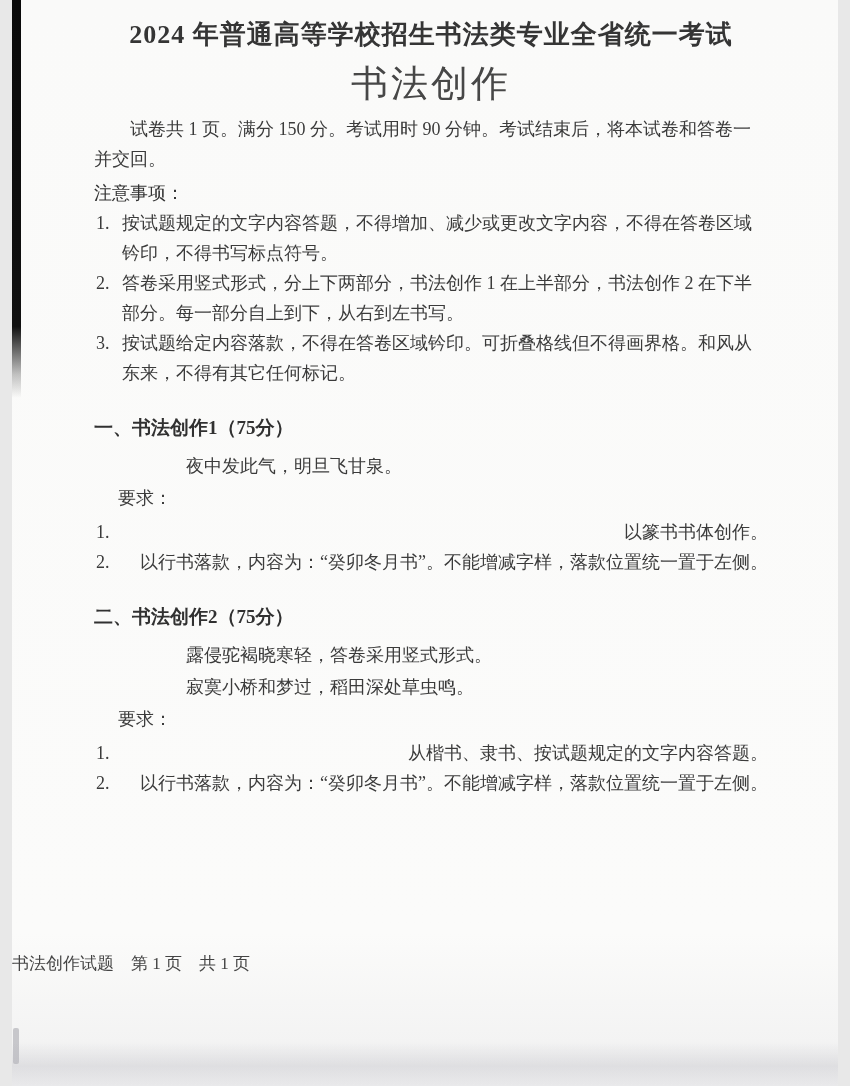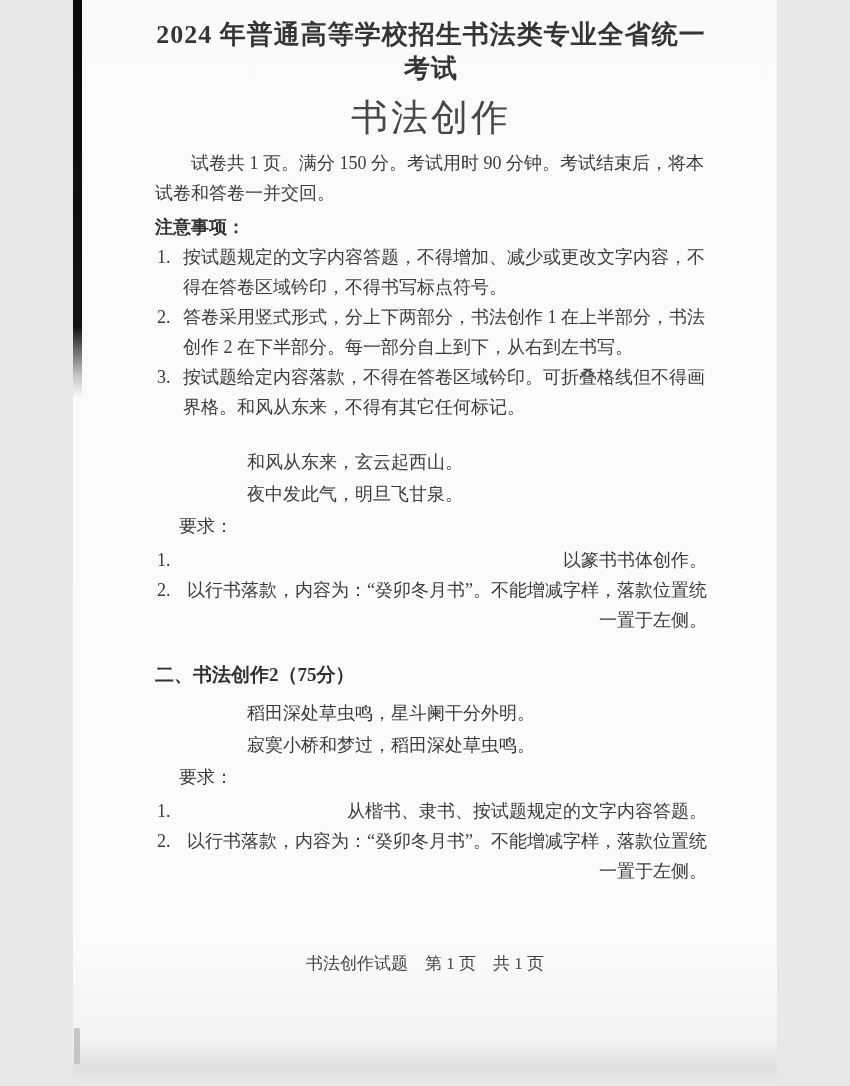--- a/index.html
+++ b/index.html
@@ -2,21 +2,21 @@
 <html lang="zh"><head>
 <meta charset="utf-8">
 <style>
   html, body {
     margin: 0;
     padding: 0;
     background: #e8e8e8;
   }
   .page {
     position: relative;
-    width: 704px;
+    width: 826px;
     height: 1086px;
     margin: 0 auto;
     background: linear-gradient(180deg, #fafaf9 0%, #fbfbfa 86%, #f3f3f3 96%, #ededee 100%);
     overflow: hidden;
     font-family: "Liberation Serif", "DejaVu Serif", serif;
     color: #3b3b3b;
   }
   
   .edge-left-black {
     position: absolute;
@@ -65,21 +65,21 @@
   }
   .intro {
     margin: 6px 0 4px 0;
     text-indent: 2em;
     font-size: 18px;
     line-height: 30px;
   }
   .notes-heading {
     margin: 2px 0 0 0;
     font-size: 18px;
-    font-weight: 700;
+    font-weight: 400;
     color: #323232;
     line-height: 30px;
   }
   ol.num-list {
     list-style: none;
     counter-reset: li;
     margin: 0;
     padding: 0;
   }
   ol.num-list > li {
@@ -117,21 +117,20 @@
     line-height: 31px;
     font-family: Liberation Mono, monospace;
   }
   .req-list { margin-left: 24px; text-align: right; }
   .req-list > li { line-height: 33px; }
 
   .footer {
     position: absolute;
     left: 0; right: 0;
     top: 952px;
-    text-align: center;
     font-size: 17px;
     color: #444;
   }
 </style>
 </head>
 <body>
 
 <div class="page">
 
   <div class="edge-left-black"></div>
@@ -146,35 +145,35 @@
     <p class="intro">试卷共 1 页。满分 150 分。考试用时 90 分钟。考试结束后，将本试卷和答卷一并交回。</p>
 
     <p class="notes-heading">注意事项：</p>
     <ol class="num-list notes-list">
       <li>按试题规定的文字内容答题，不得增加、减少或更改文字内容，不得在答卷区域钤印，不得书写标点符号。</li>
       <li>答卷采用竖式形式，分上下两部分，书法创作 1 在上半部分，书法创作 2 在下半部分。每一部分自上到下，从右到左书写。</li>
       <li>按试题给定内容落款，不得在答卷区域钤印。可折叠格线但不得画界格。和风从东来，不得有其它任何标记。</li>
     </ol>
 
     <div class="section">
+      <p class="section-heading">一、书法创作1（75分）</p>
       <div class="poem">
-        <div class="poem-line">和风从东来，玄云起西山。</div>
         <div class="poem-line">夜中发此气，明旦飞甘泉。</div>
       </div>
       <p class="req-heading">要求：</p>
       <ol class="num-list req-list">
         <li>以篆书书体创作。</li>
         <li>以行书落款，内容为：“癸卯冬月书”。不能增减字样，落款位置统一置于左侧。</li>
       </ol>
     </div>
 
     <div class="section">
       <p class="section-heading">二、书法创作2（75分）</p>
       <div class="poem">
-        <div class="poem-line">稻田深处草虫鸣，星斗阑干分外明。</div>
+        <div class="poem-line">露侵驼褐晓寒轻，答卷采用竖式形式。</div>
         <div class="poem-line">寂寞小桥和梦过，稻田深处草虫鸣。</div>
       </div>
       <p class="req-heading">要求：</p>
       <ol class="num-list req-list">
         <li>从楷书、隶书、按试题规定的文字内容答题。</li>
         <li>以行书落款，内容为：“癸卯冬月书”。不能增减字样，落款位置统一置于左侧。</li>
       </ol>
     </div>
 
   </div>

